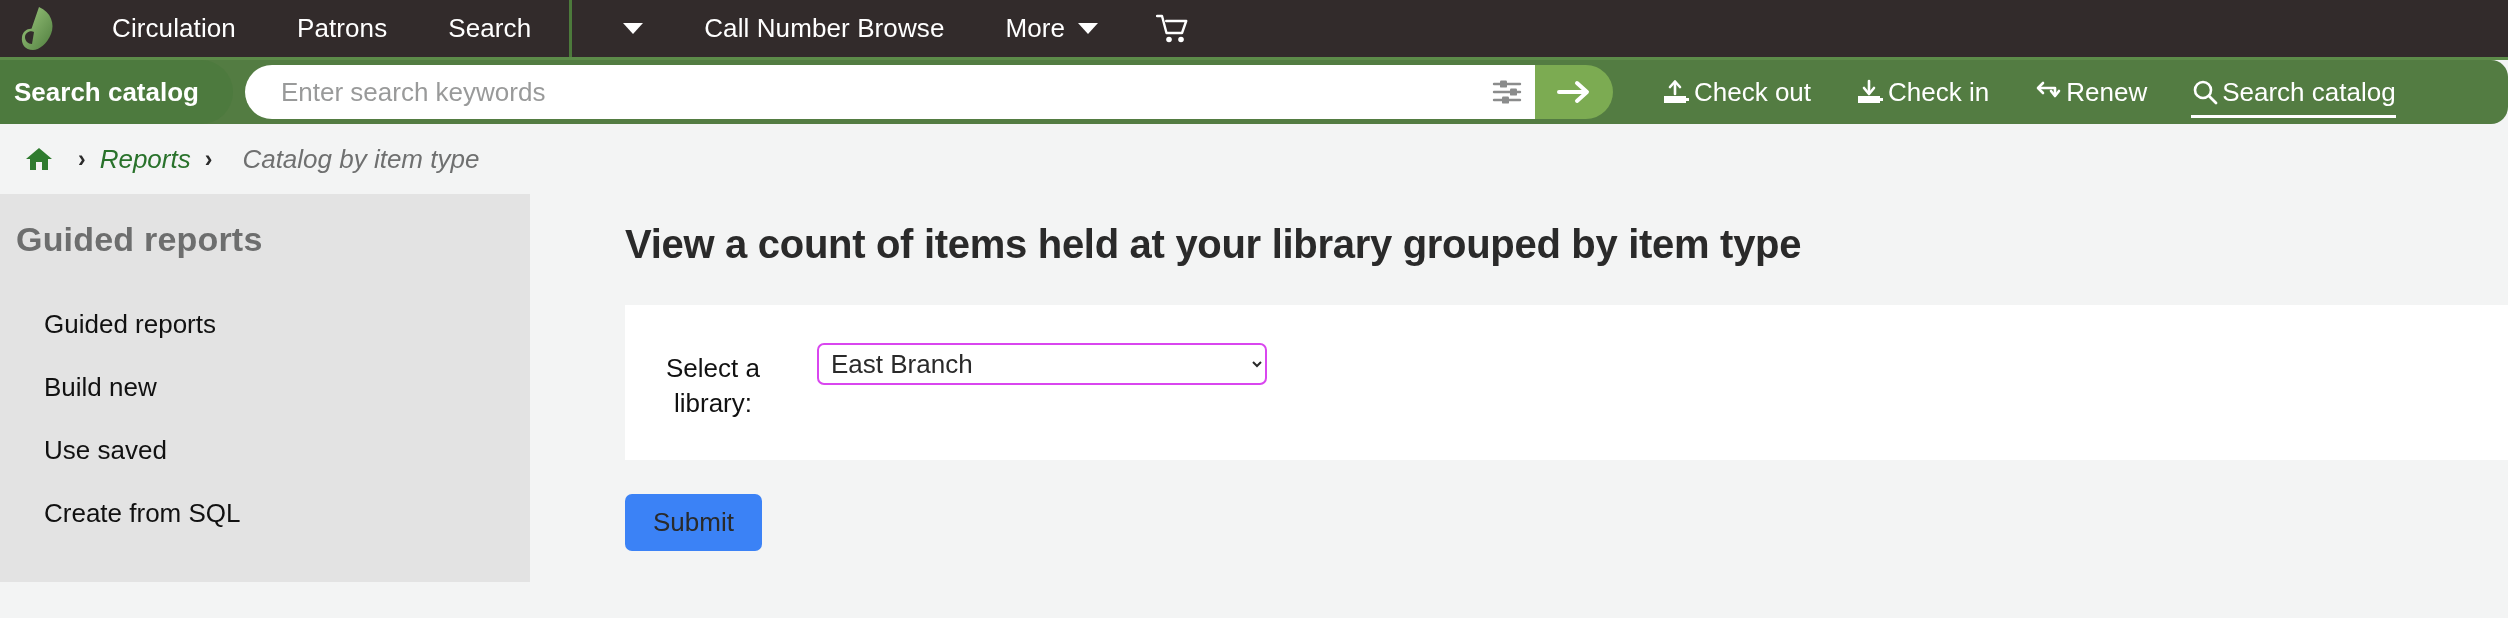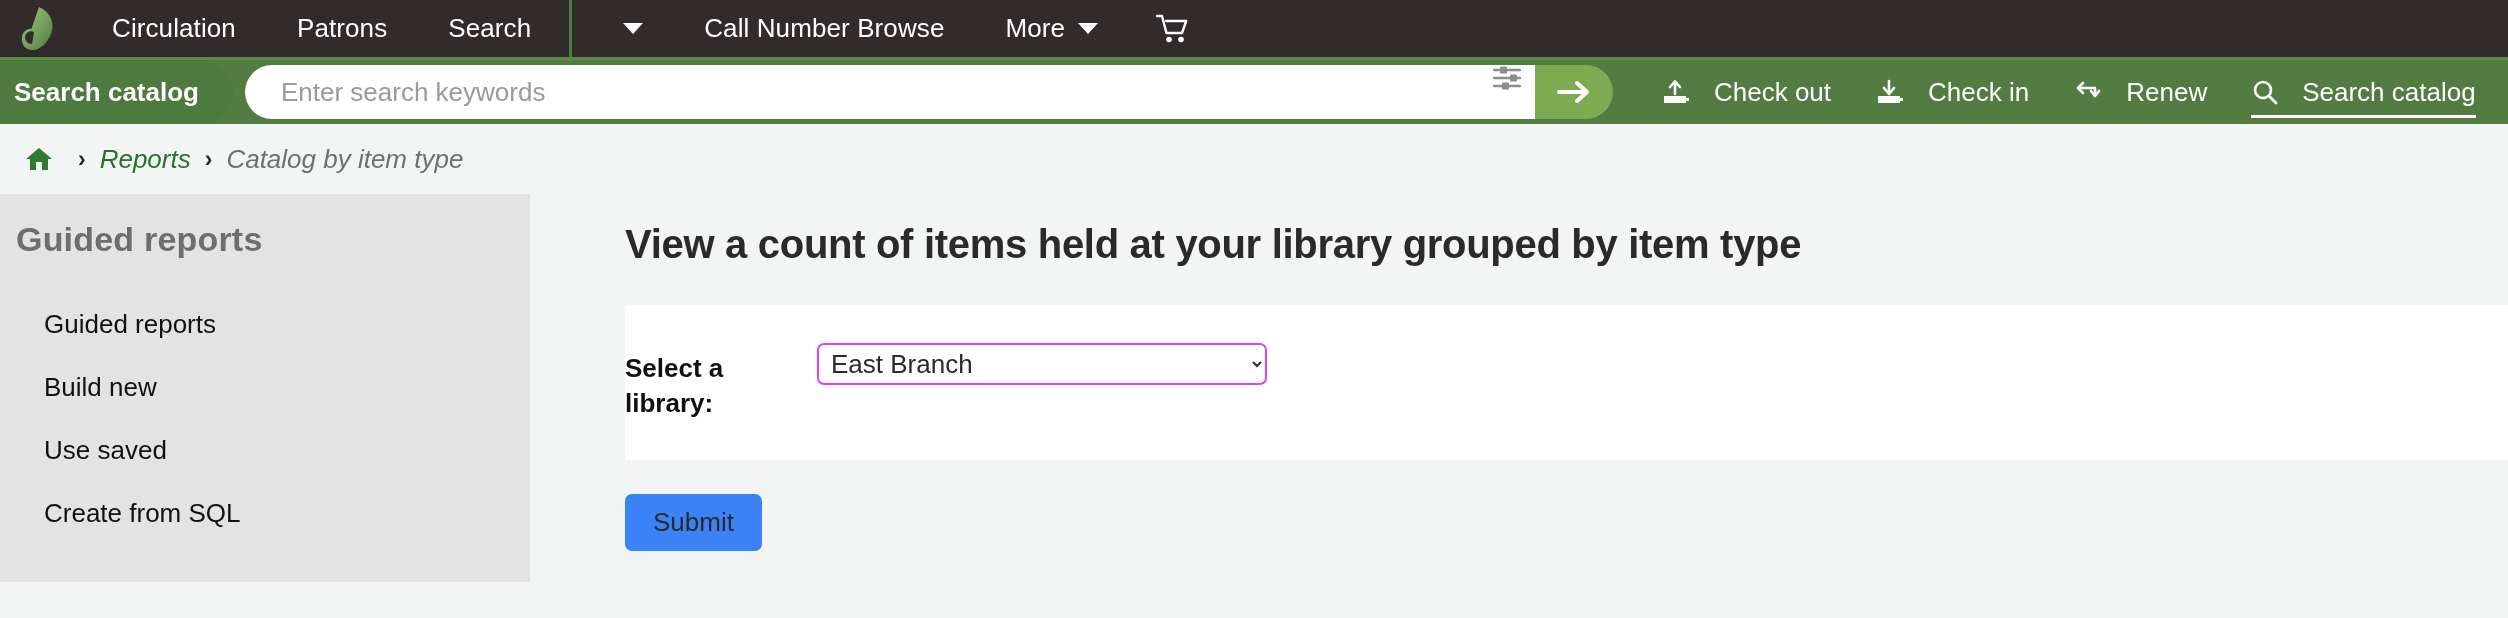--- a/index.html
+++ b/index.html
@@ -56,20 +56,21 @@
   .nav-link .caret { margin-left: 13px; }
   .cart-link { padding: 0 24px; }
 
   
   .searchbar {
     height: 64px;
     background: #537c42;
     display: flex;
     align-items: center;
     position: relative;
+    border-radius: 17px;
   }
   .search-tab {
     background: #4d7a3e;
     color: #ffffff;
     font-size: 26px;
     font-weight: bold;
     height: 64px;
     display: flex;
     align-items: center;
     padding: 0 34px 0 14px;
@@ -77,21 +78,21 @@
     white-space: nowrap;
     cursor: pointer;
   }
   .search-field-wrap {
     flex: 1 1 auto;
     height: 54px;
     background: #ffffff;
     border-radius: 32px 0 0 32px;
     margin-left: 12px;
     display: flex;
-    align-items: flex-start;
+    align-items: center;
     padding: 0 0 0 34px;
     position: relative;
     max-width: 1290px;
   }
   .search-input {
     flex: 1 1 auto;
     border: 0;
     outline: 0;
     background: transparent;
     font-size: 26px;
@@ -121,21 +122,21 @@
   .toolbar-right {
     display: flex;
     align-items: center;
     margin-left: 26px;
     height: 64px;
     flex: 0 0 auto;
   }
   .tool-btn {
     display: flex;
     align-items: center;
-    gap: 23px;
+    gap: 3px;
     color: #ffffff;
     font-size: 26px;
     padding: 0 22px;
     height: 64px;
     cursor: pointer;
     white-space: nowrap;
     position: relative;
   }
   .tool-btn.active::after {
     content: "";
@@ -165,20 +166,21 @@
     color: #29722b;
     font-size: 26px;
     font-style: italic;
     text-decoration: none;
     cursor: pointer;
   }
   .bc-current {
     color: #6f7070;
     font-size: 26px;
     font-style: italic;
+    margin-left: 16px;
   }
 
   
   .page {
     display: flex;
     align-items: stretch;
     height: 388px;
     gap: 11px;
   }
   .sidebar {
@@ -221,23 +223,23 @@
     padding: 38px 0 40px 0;
     margin-right: 0;
   }
   .form-row {
     display: flex;
     align-items: flex-start;
     gap: 16px;
   }
   .form-label {
     width: 176px;
-    text-align: left;
-    font-size: 26px;
-    font-weight: bold;
+    text-align: center;
+    font-size: 26px;
+    font-weight: normal;
     color: #111111;
     line-height: 1.33;
     padding-top: 8px;
     flex: 0 0 176px;
   }
   .lib-select {
     width: 450px;
     height: 42px;
     font-size: 26px;
     font-family: "Liberation Sans", sans-serif;

